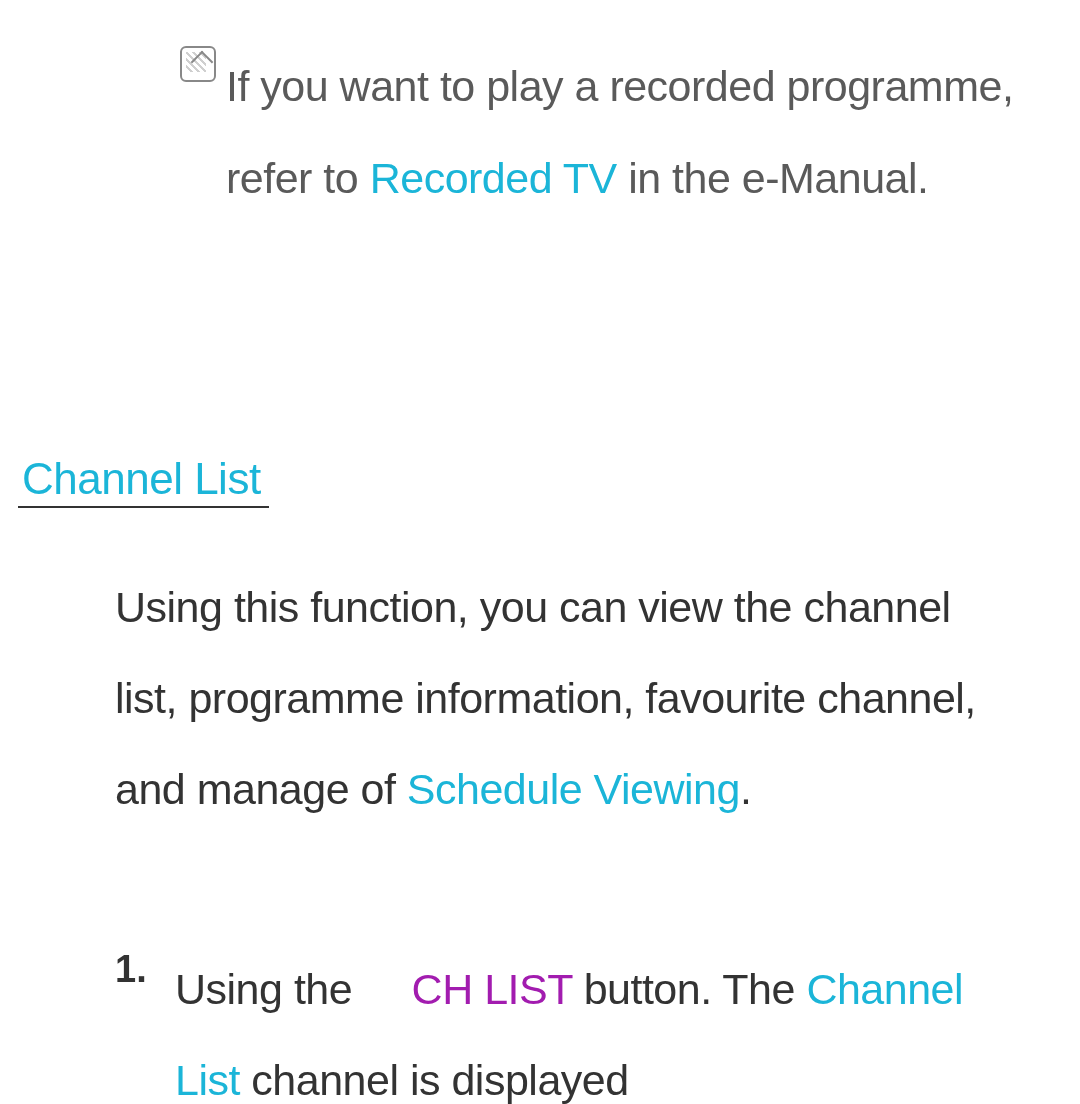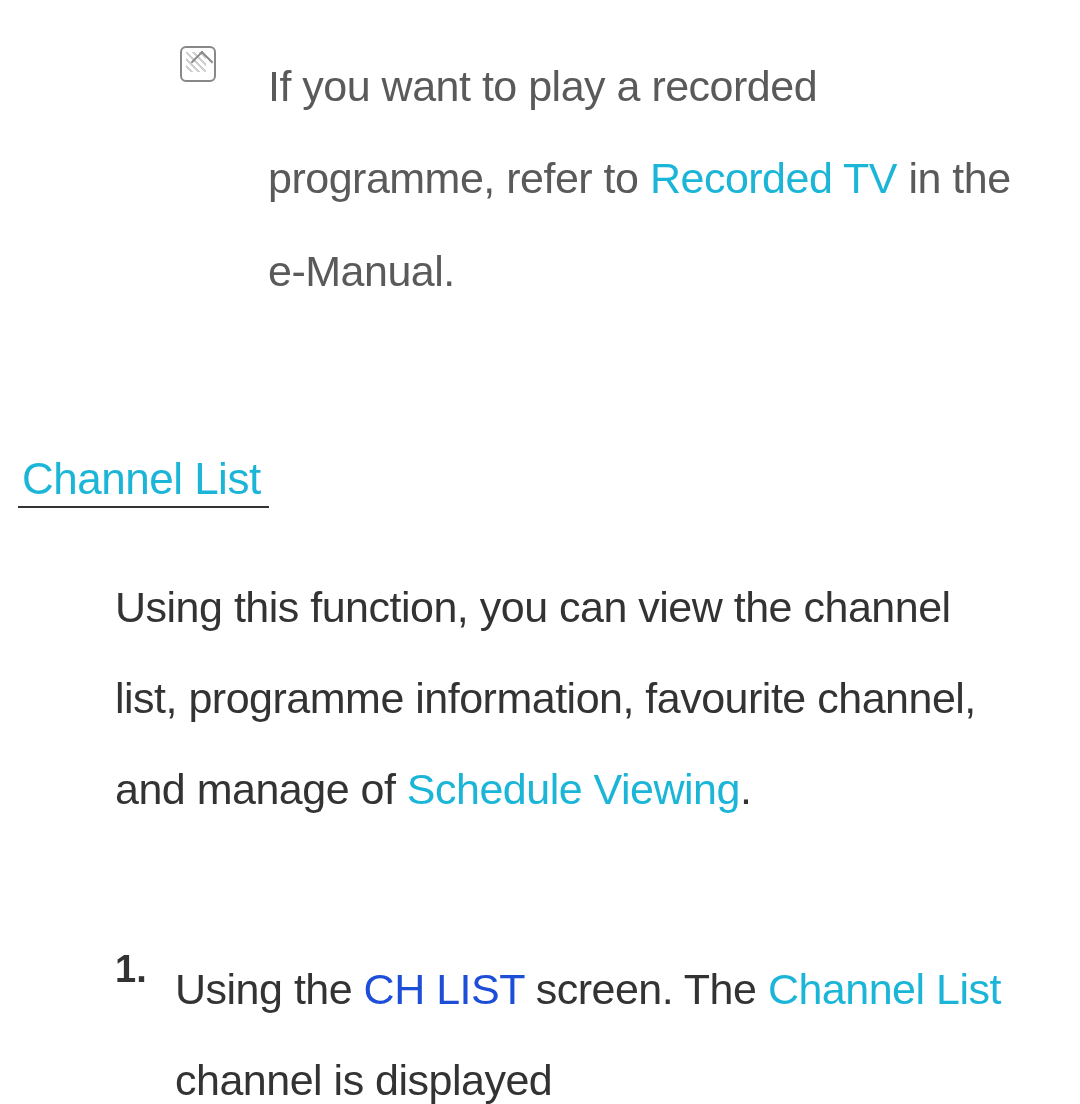--- a/index.html
+++ b/index.html
@@ -52,21 +52,21 @@
       background: repeating-linear-gradient(
         45deg,
         transparent,
         transparent 3px,
         #888 3px,
         #888 5px
       );
       opacity: 0.4;
     }
     .note-text {
-      margin-left: 88px;
+      margin-left: 46px;
       font-size: 43px;
       line-height: 2.15;
       color: #5a5a5a;
       letter-spacing: -0.5px;
     }
     .link-cyan {
       color: #1bb5d8;
     }
     .section-heading {
       position: absolute;
@@ -105,21 +105,22 @@
       color: #333;
     }
     .list-content {
       margin-left: 60px;
       font-size: 43px;
       line-height: 2.12;
       color: #333;
       letter-spacing: -0.5px;
     }
     .orange-text {
-      color: #1d4ed8;
+      color: #a21caf;
+      margin-left: 48px;
     }
   </style>
 </head>
 <body>
 
 <div class="note-block">
   <span class="note-icon"></span>
   <div class="note-text">
     <span>If you want to play a recorded programme, refer to </span><span class="link-cyan">Recorded TV</span><span> in the e-Manual.</span>
   </div>
@@ -127,15 +128,15 @@
 
 <div class="section-heading">Channel List</div>
 
 <div class="description-block">
   <span>Using this function, you can view the channel list, programme information, favourite channel, and manage of </span><span class="link-cyan">Schedule Viewing</span><span>.</span>
 </div>
 
 <div class="numbered-list">
   <span class="list-number">1.</span>
   <div class="list-content">
-    <span>Using the </span><span class="orange-text">CH LIST</span><span> screen. The </span><span class="link-cyan">Channel List</span><span> channel is displayed</span>
+    <span>Using the </span><span class="orange-text">CH LIST</span><span> button. The </span><span class="link-cyan">Channel List</span><span> channel is displayed</span>
   </div>
 </div>
 
 </body></html>

